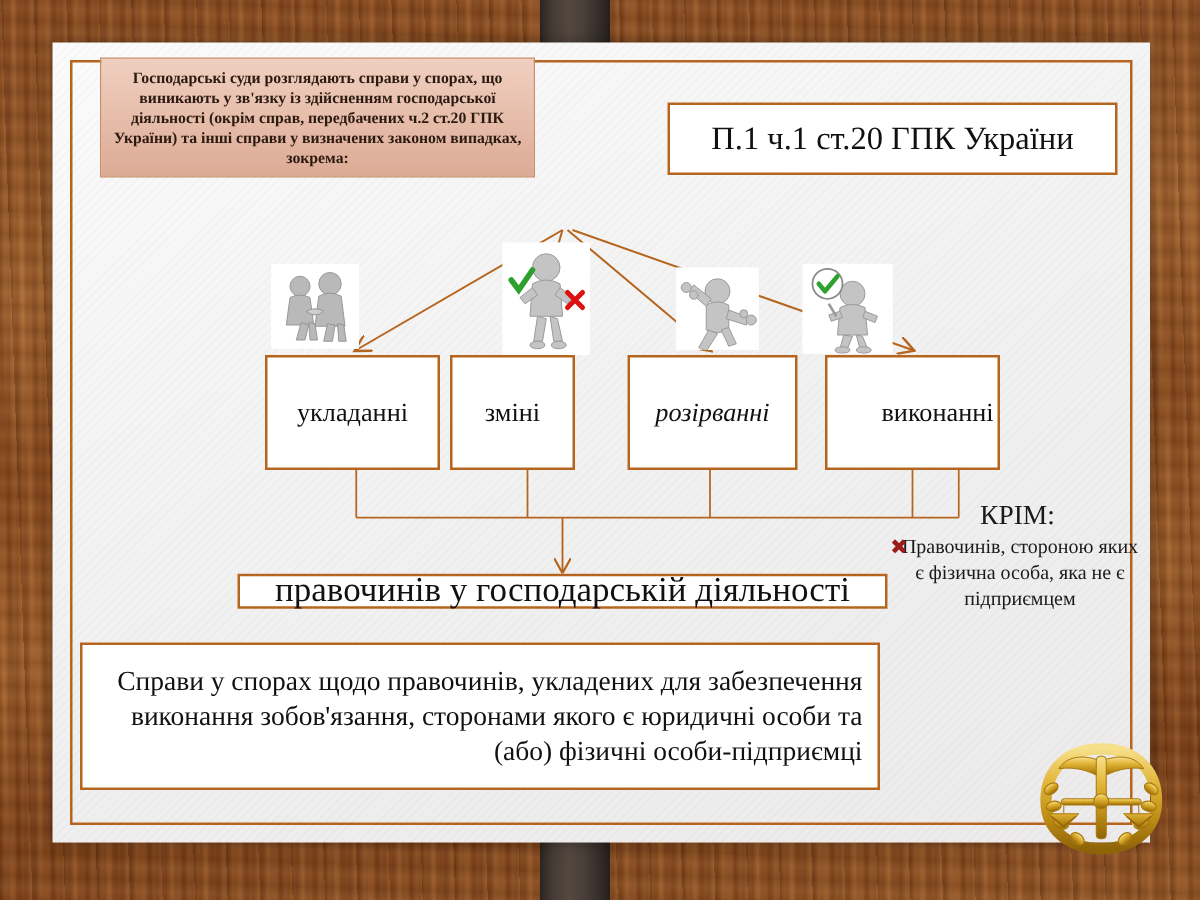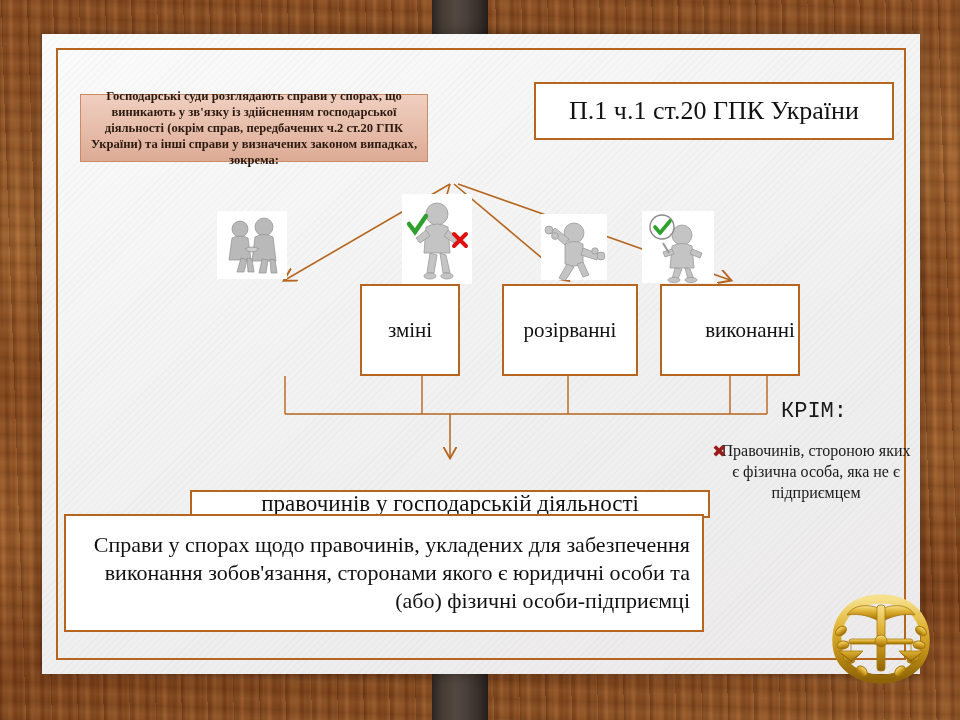--- a/index.html
+++ b/index.html
@@ -67,56 +67,55 @@
     position: absolute;
     background: #ffffff;
     border: 2.5px solid #b5651d;
     display: flex; align-items: center; justify-content: center;
     text-align: right;
     color: #111;
   }
 
   #title-box {
     position: absolute;
-    left: 38px; top: 12px; width: 348px; height: 68px;
+    left: 38px; top: 12px; width: 348px; height: 96px;
     border: 1px solid #c98b68;
     background: linear-gradient(180deg,#f0cfc0 0%, #e8bfad 45%, #dcab95 100%);
     display: flex; align-items: center; justify-content: center;
     padding: 2px 8px;
     font-weight: bold;
     font-size: 12.6px;
     line-height: 1.28;
     color: #2b1a10;
     text-align: center;
-    margin-top: 48px;
   }
 
   #law-box   { left: 492px; top: 48px;  width: 360px; height: 58px; font-size: 26px; }
   #disputes-box { left: 410px; top: 94px; width: 450px; height: 56px; font-size: 24px; }
 
   .leaf-box { top: 250px; height: 92px; font-size: 21px; }
   #leaf-0 { left: 170px; width: 140px; }
   #leaf-1 { left: 318px; width: 100px; }
-  #leaf-2 { left: 460px; width: 136px; }
+  #leaf-2 { left: 460px; width: 136px; font-style: italic; }
   #leaf-3 { left: 618px; width: 140px; padding-left: 40px; }
 
-  #deals-box { left: 148px; top: 425px; width: 520px; height: 28px; font-size: 23px; margin-top: 31px; }
+  #deals-box { left: 148px; top: 425px; width: 520px; height: 28px; font-size: 28px; }
 
   #summary-box {
     left: 22px; top: 480px; width: 640px; height: 118px;
     font-size: 22px; line-height: 1.26; padding: 20px 12px;
   }
 
   
   #krim {
     position: absolute;
     left: 672px; top: 365px; width: 200px;
     text-align: center; color: #1a1a1a;
   }
-  #krim-title { font-size: 22px; margin-bottom: 16px; font-family: Liberation Mono, monospace; }
+  #krim-title { font-size: 22px; margin-bottom: 2px; }
   #krim-body  {
     font-size: 16px; line-height: 1.32; position: relative;
     padding-left: 4px;
   }
   #krim-x {
     color: #9b1b1b; font-weight: bold; font-size: 17px;
     font-family: "DejaVu Sans", sans-serif;
     position: absolute; left: -2px; top: 0px;
   }
 
@@ -238,20 +237,23 @@
         <path d="M33,57 l-3,11 h6 l4,-10 z"></path>
         <path d="M43,57 l3,11 h6 l-4,-10 z"></path>
         <ellipse cx="32" cy="69" rx="6" ry="2.6"></ellipse>
         <ellipse cx="49" cy="69" rx="6" ry="2.6"></ellipse>
         <path d="M27,42 l-6,-10" stroke-width="2"></path>
       </g>
       <circle cx="20" cy="16" r="12" fill="#fff" stroke="#8a8a8a" stroke-width="1.4"></circle>
       <path d="M13,16 l5,6 10,-12" fill="none" stroke="#2ea02e" stroke-width="3.6" stroke-linecap="round" stroke-linejoin="round"></path>
     </svg>
 
+    <div class="box leaf-box" id="leaf-0">
+      <span>укладанні</span>
+    </div>
     <div class="box leaf-box" id="leaf-1">
       <span>зміні</span>
     </div>
     <div class="box leaf-box" id="leaf-2">
       <span>розірванні</span>
     </div>
     <div class="box leaf-box" id="leaf-3">
       <span>виконанні</span>
     </div>
 

